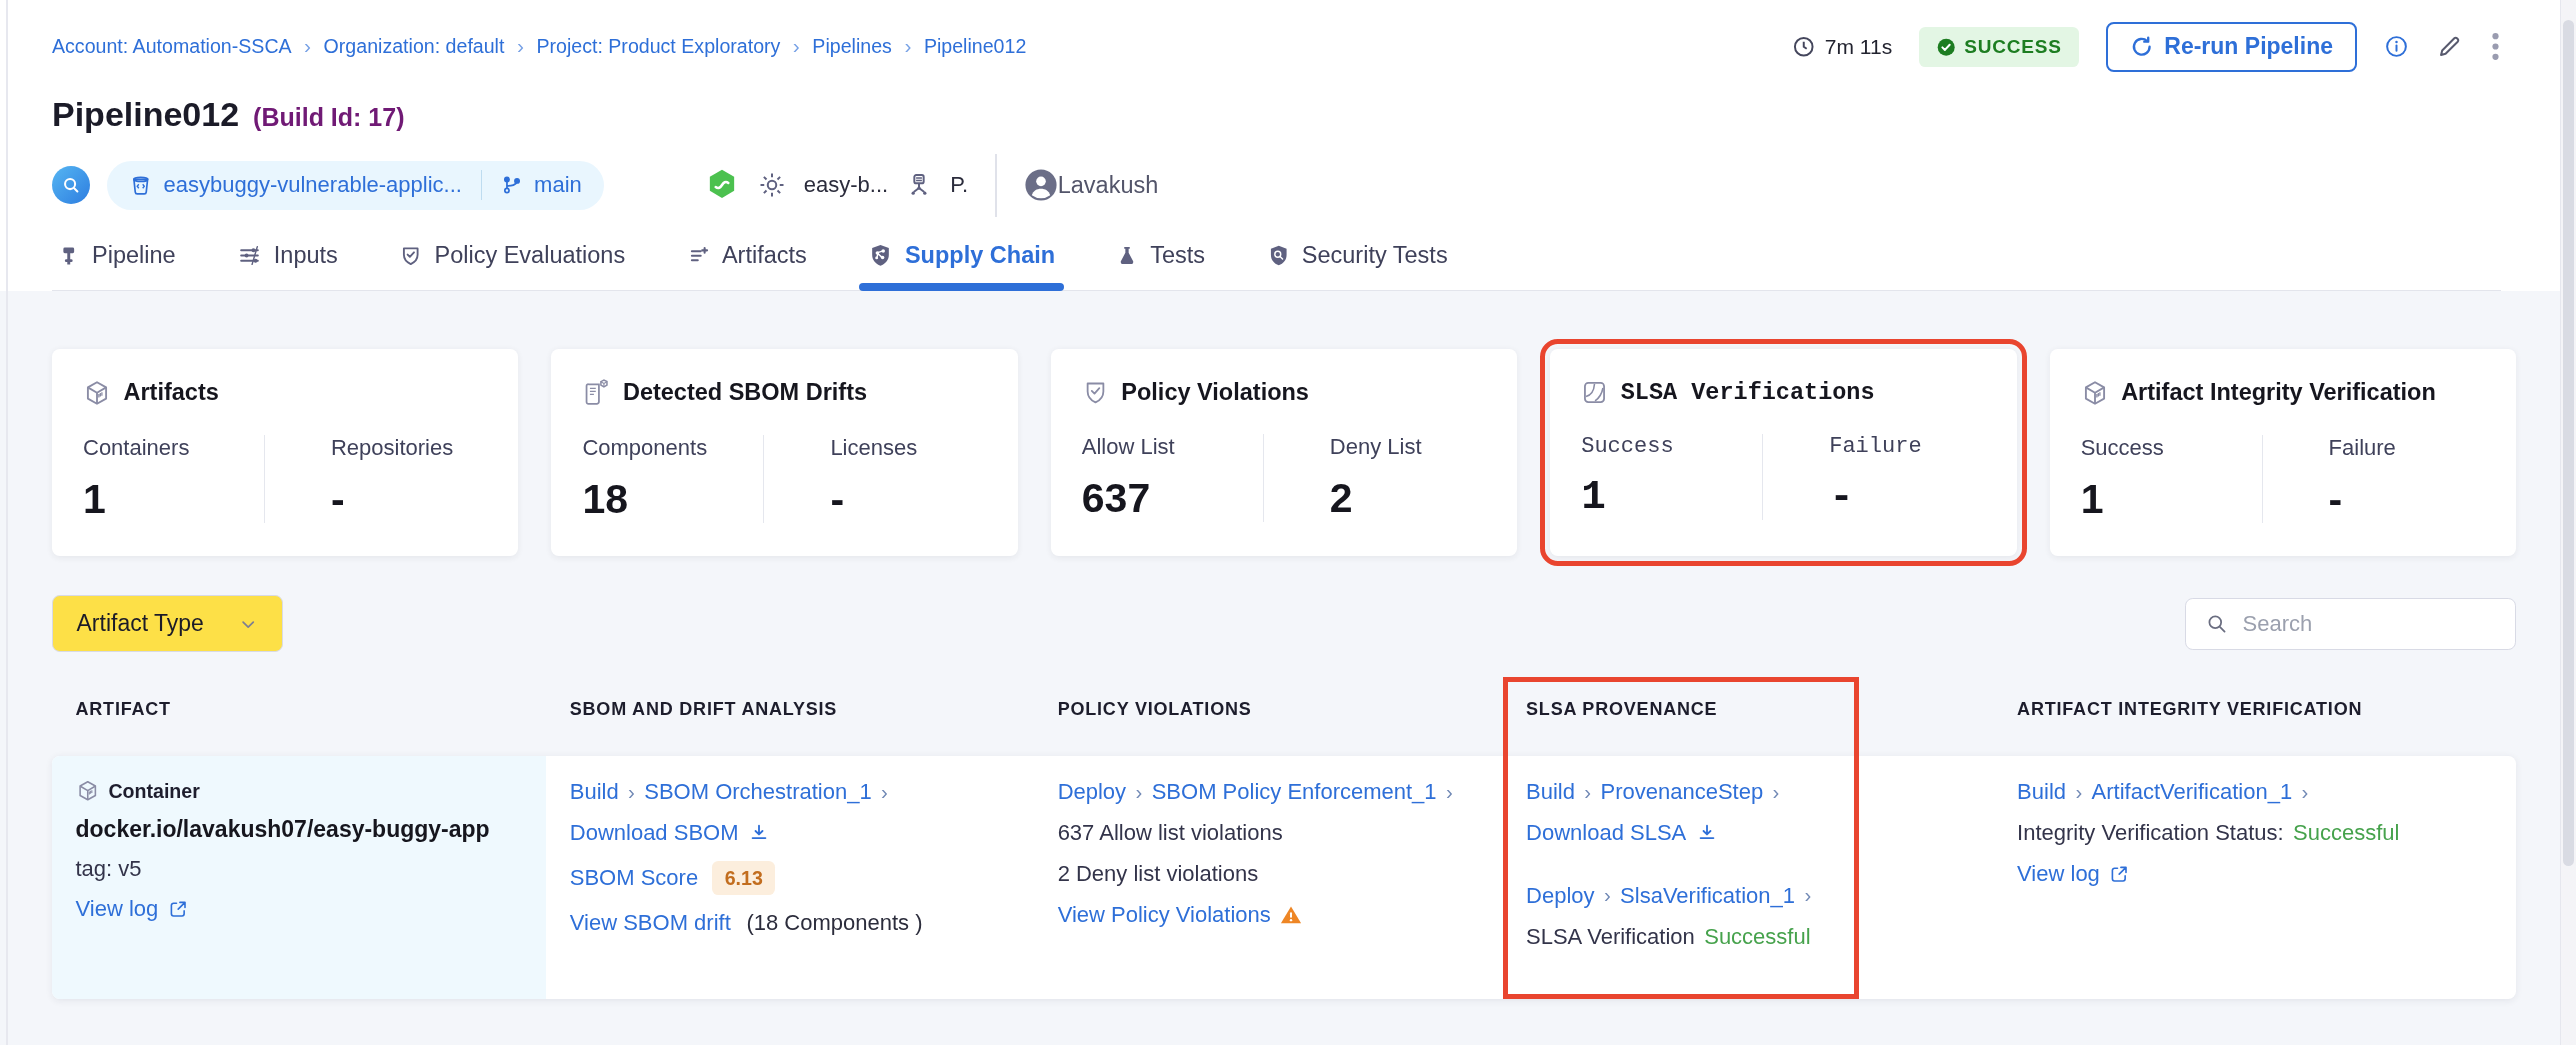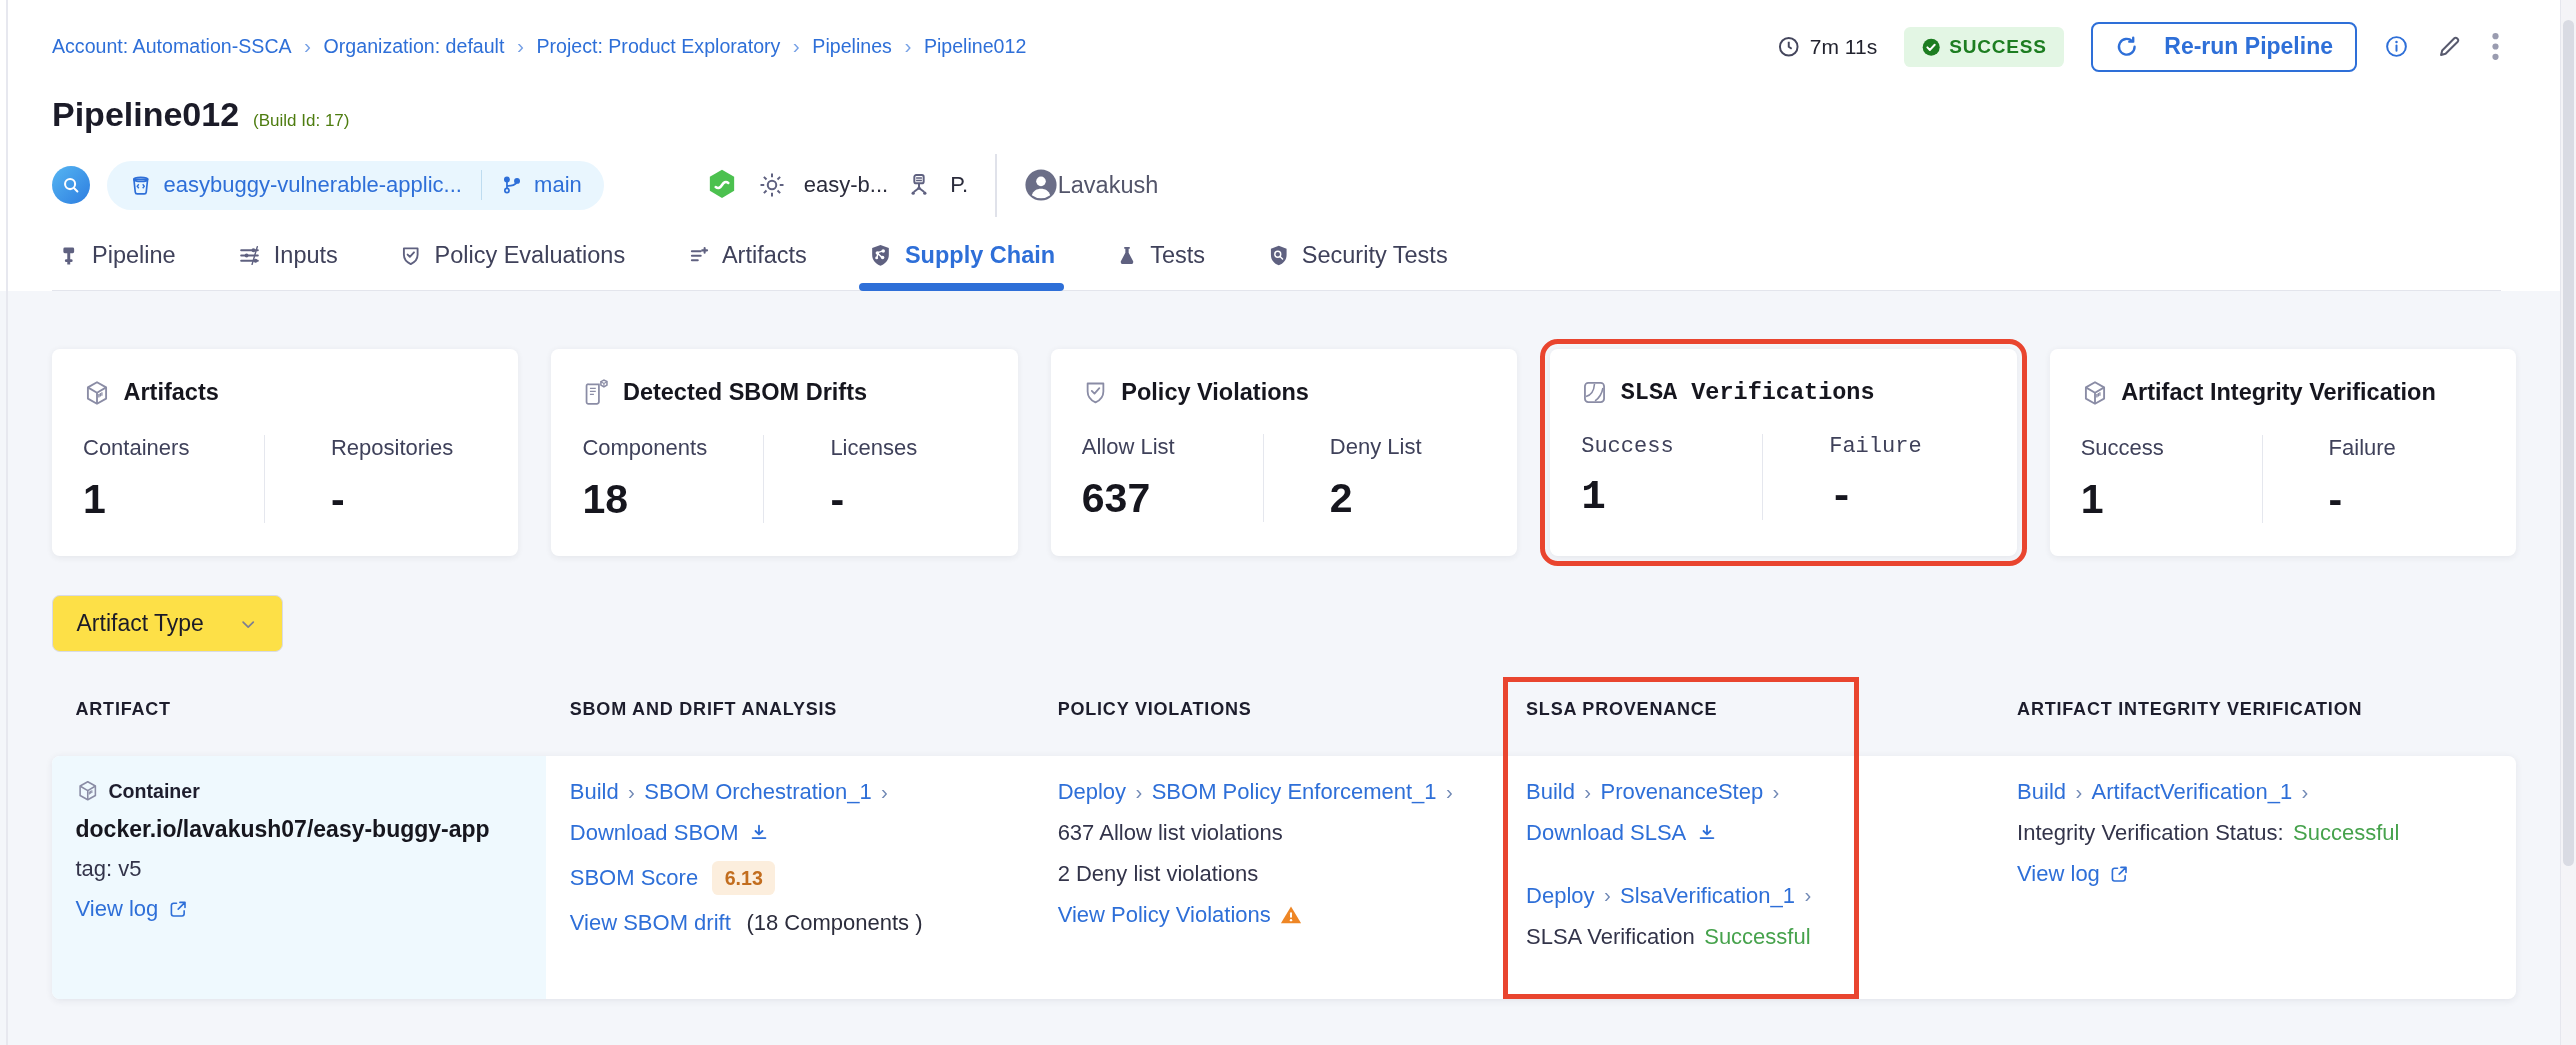--- a/index.html
+++ b/index.html
@@ -14,26 +14,26 @@
 
   
   .header-area { background:#ffffff; padding:22px 75px 0 52px; }
   .topbar { display:flex; justify-content:space-between; align-items:center; }
   .breadcrumb { display:flex; align-items:center; gap:12.5px; font-size:19.6px; }
   .breadcrumb a { color:#2e6fd8; text-decoration:none; cursor:pointer; }
   .crumb-sep { color:#2e6fd8; opacity:.65; font-size:21px; transform:translateY(-0.8px); }
   .top-actions { display:flex; align-items:center; gap:27px; }
   .duration { display:flex; align-items:center; gap:9.4px; font-size:21px; color:#22232f; font-weight:500; }
   .status-badge { display:flex; align-items:center; gap:7.8px; background:#e3f6e4; color:#1d7d21; font-weight:700; letter-spacing:0.8px; font-size:19px; padding:9.4px 17px; border-radius:6.3px; }
-  .rerun-btn { display:flex; align-items:center; gap:26px; border:2.4px solid #2e6fd8; color:#2e6fd8; background:#fff; font-weight:600; font-size:23px; padding:9.4px 22px; border-radius:7.8px; cursor:pointer; font-family:inherit; }
+  .rerun-btn { display:flex; align-items:center; gap:11px; border:2.4px solid #2e6fd8; color:#2e6fd8; background:#fff; font-weight:600; font-size:23px; padding:9.4px 22px; border-radius:7.8px; cursor:pointer; font-family:inherit; }
   .icon-btn { background:none; border:none; cursor:pointer; display:flex; align-items:center; }
 
   .title-row { margin-top:23.5px; display:flex; align-items:baseline; gap:14px; }
   .page-title { font-size:34px; font-weight:700; color:#1b1b28; }
-  .build-id { font-size:17px; color:#4d7c0f; }
+  .build-id { font-size:25px; color:#701a75;font-weight:bold; }
 
   .meta-row { margin-top:25px; display:flex; align-items:center; height:52px; }
   .trigger-circle { width:38px; height:38px; border-radius:50%; background:linear-gradient(135deg,#56b6f2,#2d7de0); display:flex; align-items:center; justify-content:center; }
   .repo-pill { margin-left:17px; display:flex; align-items:center; gap:11px; background:#e9f6fe; border-radius:27px; padding:9.4px 22px; font-size:22px; color:#2e6fd8; }
   .pill-divider { width:1.6px; height:30px; background:#bedcf0; margin:0 7.8px; }
   .meta-group2 { margin-left:100px; display:flex; align-items:center; gap:17px; font-size:22px; color:#2b2c3c; }
   .meta-divider { width:1.6px; height:63px; background:#e0e2ea; margin:0 27px; }
   .user-chip { display:flex; align-items:center; font-size:23.5px; color:#53556a; }
 
   
@@ -431,20 +431,29 @@
 
     <div class="filter-row">
       <div class="type-select">
         <span>Artifact Type</span>
         <span>
           <svg width="20.4" height="20.4" viewBox="0 0 24 24" fill="none" stroke="#7d7f92" stroke-width="2">
               <path d="M6 9.5l6 6 6-6" stroke-linecap="round" stroke-linejoin="round"></path>
             </svg>
         </span>
       </div>
+      <div class="search-box">
+        <span>
+          <svg width="23.5" height="23.5" viewBox="0 0 24 24" fill="none" stroke="#6a6d80" stroke-width="1.8">
+              <circle cx="10.5" cy="10.5" r="6"></circle>
+              <path d="M15.2 15.2L20 20" stroke-linecap="round"></path>
+            </svg>
+        </span>
+        <input type="text" placeholder="Search" style="">
+      </div>
     </div>
 
     <div class="table-wrap">
       <div class="annotate-col"></div>
 
       <div class="thead">
         <div class="th">ARTIFACT</div>
         <div class="th">SBOM AND DRIFT ANALYSIS</div>
         <div class="th">POLICY VIOLATIONS</div>
         <div class="th">SLSA PROVENANCE</div>

